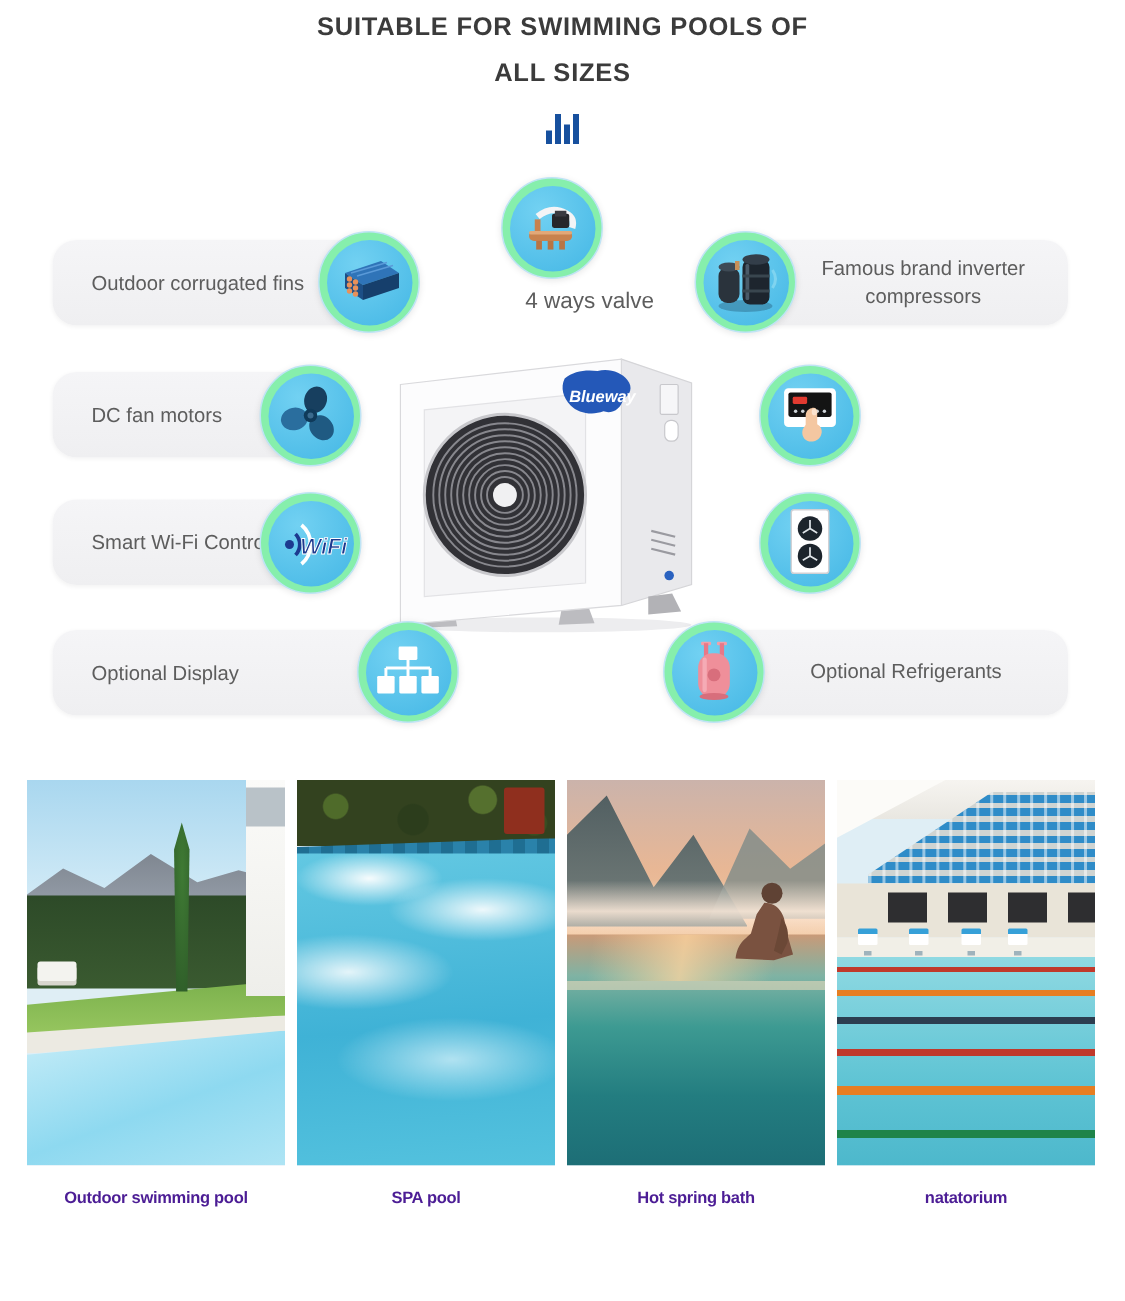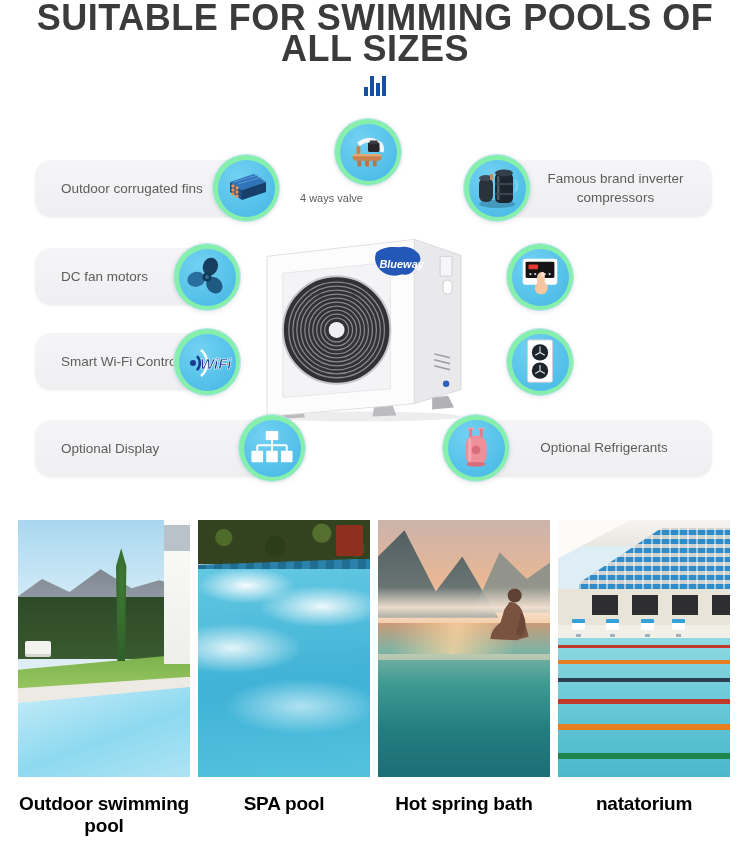--- a/index.html
+++ b/index.html
@@ -1,51 +1,51 @@
 <!DOCTYPE html>
 <html><head>
 <meta charset="utf-8">
 <style>
   * { margin:0; padding:0; box-sizing:border-box; }
   body { width:750px; background:#fff; font-family:"Liberation Sans", sans-serif; }
   .page { position:relative; width:750px; height:867px; background:#fff; overflow:hidden; }
 
   
   .title-wrap { padding-top:2px; text-align:center; }
-  .title { font-size:36px; line-height:31px; font-weight:800; color:#3b3b3b; letter-spacing:.5px; }
+  .title { font-size:17px; line-height:31px; font-weight:800; color:#3b3b3b; letter-spacing:.5px; }
   .title span { display:block; }
   .bars { display:flex; justify-content:center; align-items:flex-end; gap:2px; height:21px; margin-top:11px; }
   .bars i { display:block; width:4px; background:#17509e; }
   .b1{height:9px;} .b2{height:20px;} .b3{height:13px;} .b4{height:20px;}
 
   
   .hero { position:absolute; left:0; top:0; width:750px; height:510px; }
   .pill { position:absolute; height:57px; background:linear-gradient(#f5f5f7,#efeff1);
           border-radius:16px; display:flex; align-items:center; color:#5d5d5d;
           font-size:13.5px; box-shadow:0 1px 3px rgba(0,0,0,.05); }
   .pill .lbl { display:block; }
   .pill.pl { padding-left:26px; }
   .pill.pr { justify-content:center; text-align:center; }
   .pill.pr .lbl { max-width:158px; margin-left:44px; line-height:1.35; }
   .feat-circle { position:absolute; width:68px; height:68px; border-radius:50%;
                  background:#86efac; border:1.5px solid #bfe4f5; box-shadow:0 1px 5px rgba(0,0,0,.10);
                  display:flex; align-items:center; justify-content:center; z-index:3; }
   .feat-disc { width:57px; height:57px; border-radius:50%;
                background:radial-gradient(circle at 35% 28%, #72d1f2, #44b7e5);
                display:flex; align-items:center; justify-content:center; overflow:hidden; }
-  .center-label { position:absolute; left:300px; top:192px; width:136px; text-align:left;
-                  color:#5d5d5d; font-size:11px; }
+  .center-label { position:absolute; left:300px; top:192px; width:136px; text-align:right;
+                  color:#5d5d5d; font-size:15px; }
   .product { position:absolute; left:257px; top:226px; }
 
   
   .card { position:absolute; top:520px; width:172px; }
   .photo { position:relative; width:172px; height:257px; overflow:hidden; background:#dfeef5; }
   .photo div { position:absolute; }
-  .card figcaption { margin-top:16px; text-align:center; font-size:19px; font-weight:600;
-                     color:#000000; letter-spacing:-.2px; }
+  .card figcaption { margin-top:16px; text-align:center; font-size:11px; font-weight:600;
+                     color:#4c1d95; letter-spacing:-.2px; }
 
   
   .s1-sky{left:0;right:0;top:0;height:36%;background:linear-gradient(#a9d7ef,#d9eef8);}
   .s1-mtn{left:0;right:0;top:15%;height:21%;background:linear-gradient(#79808a,#9aa3ae);
     clip-path:polygon(0 100%,0 70%,14% 38%,30% 62%,48% 20%,66% 55%,82% 40%,100% 55%,100% 100%);}
   .s1-hedge{left:0;right:0;top:30%;height:24%;background:linear-gradient(#2d4a28,#3a5a30);}
   .s1-lawn{left:0;right:0;top:52%;height:14%;background:linear-gradient(#7cb14d,#97c65f);
     clip-path:polygon(0 45%,100% 0,100% 100%,0 100%);}
   .s1-coping{left:0;right:0;top:61%;height:10%;background:#eceae2;
     clip-path:polygon(0 45%,100% 0,100% 55%,0 100%);}

